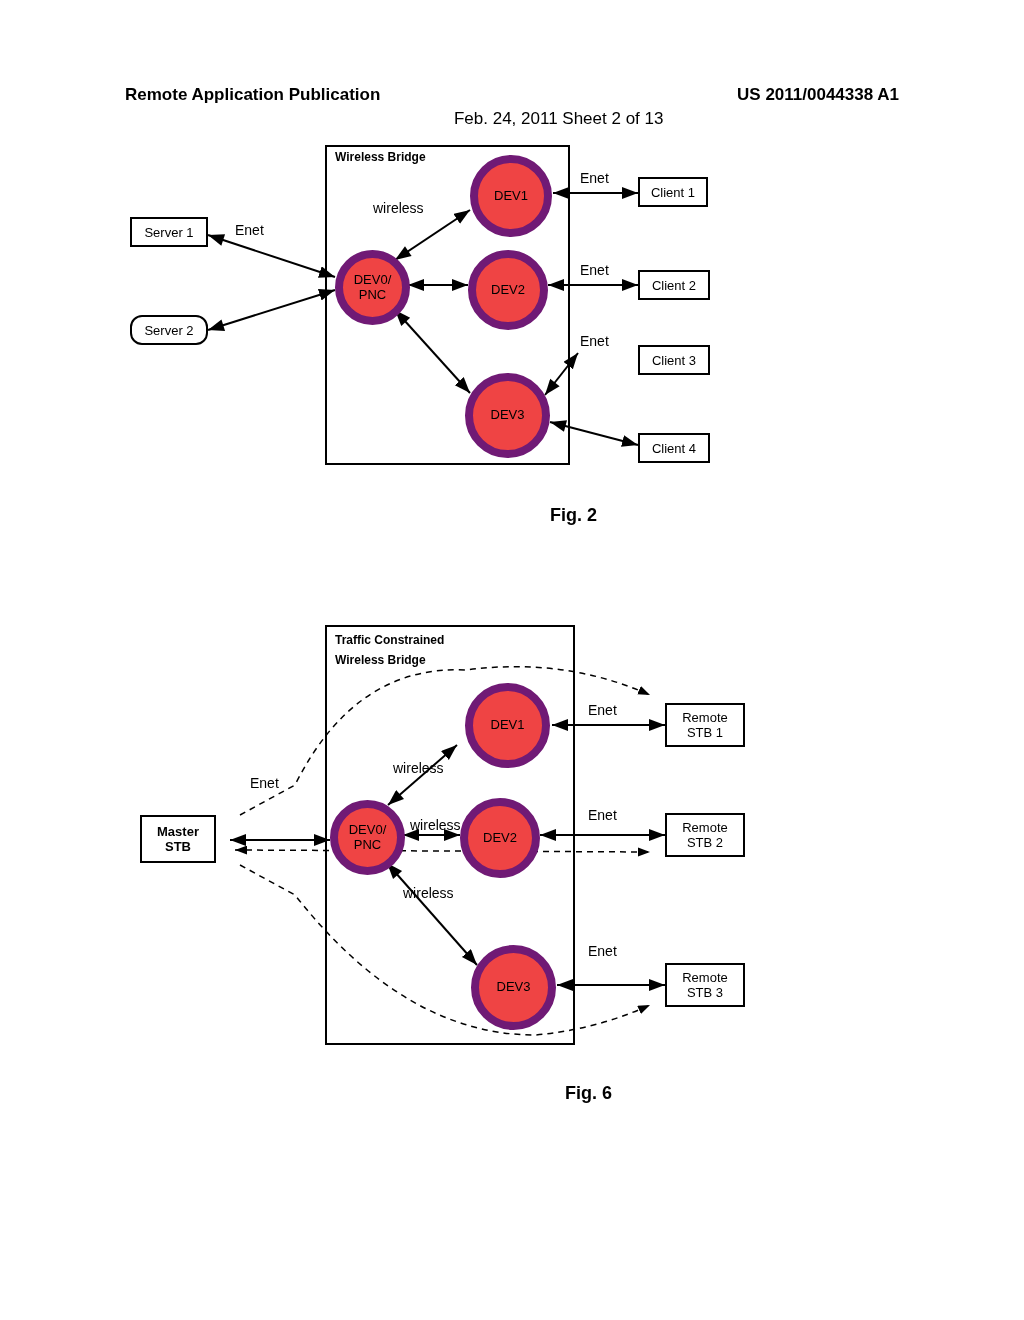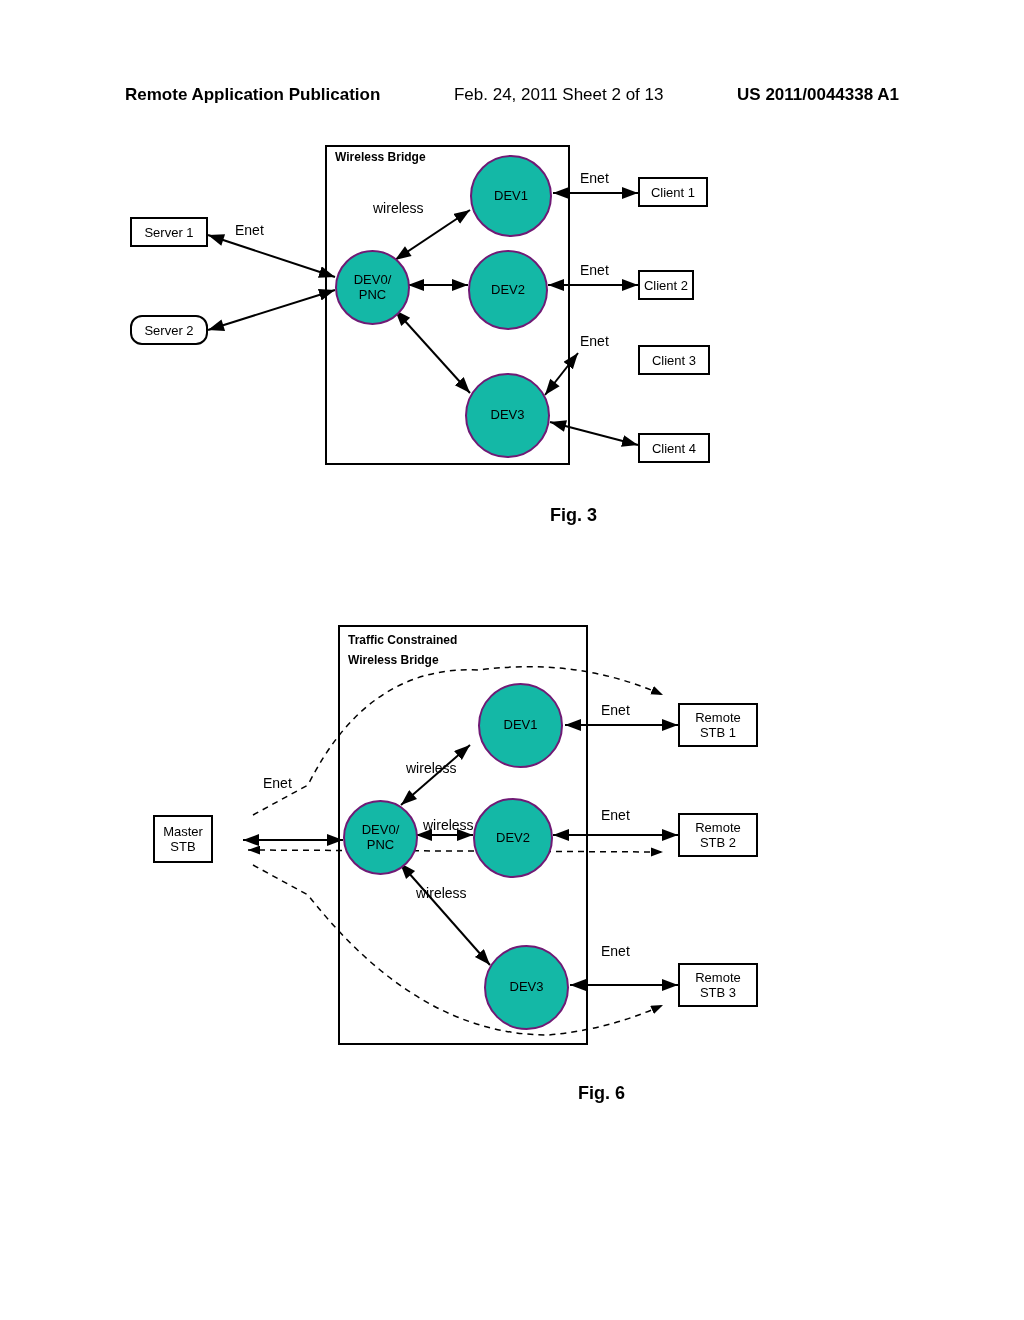--- a/index.html
+++ b/index.html
@@ -14,29 +14,29 @@
       position: absolute;
       top: 85px;
       left: 0;
       width: 100%;
       display: flex;
       justify-content: space-between;
       padding: 0 125px;
       font-size: 17px;
     }
     .header-left { font-weight: bold; }
-    .header-mid { font-weight: normal; }
+    .header-mid { font-weight: normal; margin-top: 24px; }
     .header-right { font-weight: bold; }
     
     .diagram-container {
       position: absolute;
     }
     
     #fig3 { top: 135px; left: 140px; width: 750px; height: 380px; }
-    #fig4 { top: 605px; left: 168px; width: 750px; height: 500px; }
+    #fig4 { top: 605px; left: 155px; width: 750px; height: 500px; }
     
     .bridge-box {
       position: absolute;
       border: 2px solid black;
     }
     .bridge-title {
       position: absolute;
       font-weight: bold;
       font-family: Liberation Sans, sans-serif;
       font-size: 12px;
@@ -46,28 +46,28 @@
       border: 2px solid black;
       display: flex;
       align-items: center;
       justify-content: center;
       text-align: center;
       font-size: 13px;
       background: white;
     }
     .circle {
       position: absolute;
-      border: 2px solid #701a75;
+      border: 8px solid #701a75;
       border-radius: 50%;
       display: flex;
       align-items: center;
       justify-content: center;
       text-align: center;
       font-size: 13px;
-      background: #14b8a6;
+      background: #ef4444;
       line-height: 1.1;
     }
     .label-sm {
       position: absolute;
       font-size: 14px;
     }
     .fig-caption {
       position: absolute;
       font-weight: bold;
       font-size: 18px;
@@ -124,31 +124,31 @@
   <div class="box-rect" style="left:-10px; top:82px; width:78px; height:30px;">Server 1</div>
   <div class="box-rect" style="left:-10px; top:180px; width:78px; height:30px;border-radius:12px;">Server 2</div>
 
   <div class="circle" style="left:195px; top:115px; width:75px; height:75px; white-space:pre-line;">DEV0/
 PNC</div>
   <div class="circle" style="left:330px; top:20px; width:82px; height:82px;">DEV1</div>
   <div class="circle" style="left:328px; top:115px; width:80px; height:80px;">DEV2</div>
   <div class="circle" style="left:325px; top:238px; width:85px; height:85px;">DEV3</div>
 
   <div class="box-rect" style="left:498px; top:42px; width:70px; height:30px;">Client 1</div>
-  <div class="box-rect" style="left:498px; top:135px; width:56px; height:30px;">Client 2</div>
+  <div class="box-rect" style="left:498px; top:135px; width:72px; height:30px;">Client 2</div>
   <div class="box-rect" style="left:498px; top:202px; width:72px; height:30px;margin-top:8px;">Client 3</div>
   <div class="box-rect" style="left:498px; top:298px; width:72px; height:30px;">Client 4</div>
 
   <span class="label-sm" style="left:95px; top:87px;">Enet</span>
   <span class="label-sm" style="left:233px; top:65px;">wireless</span>
   <span class="label-sm" style="left:440px; top:35px;">Enet</span>
   <span class="label-sm" style="left:440px; top:127px;">Enet</span>
   <span class="label-sm" style="left:440px; top:198px;">Enet</span>
 
-  <div class="fig-caption" style="left:410px; top:370px;">Fig. 3</div>
+  <div class="fig-caption" style="left:410px; top:370px;">Fig. 2</div>
 </div>
 
 <div id="fig4" class="diagram-container">
   <svg class="connector" width="750" height="500">
     <defs>
       <marker id="darrow" markerWidth="10" markerHeight="10" refX="8" refY="3" orient="auto">
         <path d="M0,0 L8,3 L0,6 Z" fill="black"></path>
       </marker>
       <marker id="darrowstart" markerWidth="10" markerHeight="10" refX="0" refY="3" orient="auto">
         <path d="M8,0 L0,3 L8,6 Z" fill="black"></path>
@@ -173,21 +173,21 @@
 
     <path d="M 80 245 L 495 247" stroke="black" stroke-width="1.5" fill="none" stroke-dasharray="6,5" marker-end="url(#darrow)" marker-start="url(#darrowstart)"></path>
 
     <path d="M 85 260 L 140 290 Q 250 430 380 430 Q 440 425 495 400" stroke="black" stroke-width="1.5" fill="none" stroke-dasharray="6,5" marker-end="url(#darrow)"></path>
   </svg>
 
   <div class="bridge-box" style="left:170px; top:20px; width:250px; height:420px;"></div>
   <div class="bridge-title" style="left:180px; top:28px;">Traffic Constrained</div>
   <div class="bridge-title" style="left:180px; top:48px;">Wireless Bridge</div>
 
-  <div class="box-rect" style="left:-15px; top:210px; width:60px; height:48px; white-space:pre-line;">Master
+  <div class="box-rect" style="left:-15px; top:210px; width:76px; height:48px; white-space:pre-line;font-weight:bold;">Master
 STB</div>
 
   <div class="circle" style="left:175px; top:195px; width:75px; height:75px; white-space:pre-line;">DEV0/
 PNC</div>
   <div class="circle" style="left:310px; top:78px; width:85px; height:85px;">DEV1</div>
   <div class="circle" style="left:305px; top:193px; width:80px; height:80px;">DEV2</div>
   <div class="circle" style="left:316px; top:340px; width:85px; height:85px;">DEV3</div>
 
   <div class="box-rect" style="left:510px; top:98px; width:80px; height:44px; white-space:pre-line;">Remote
 STB 1</div>

